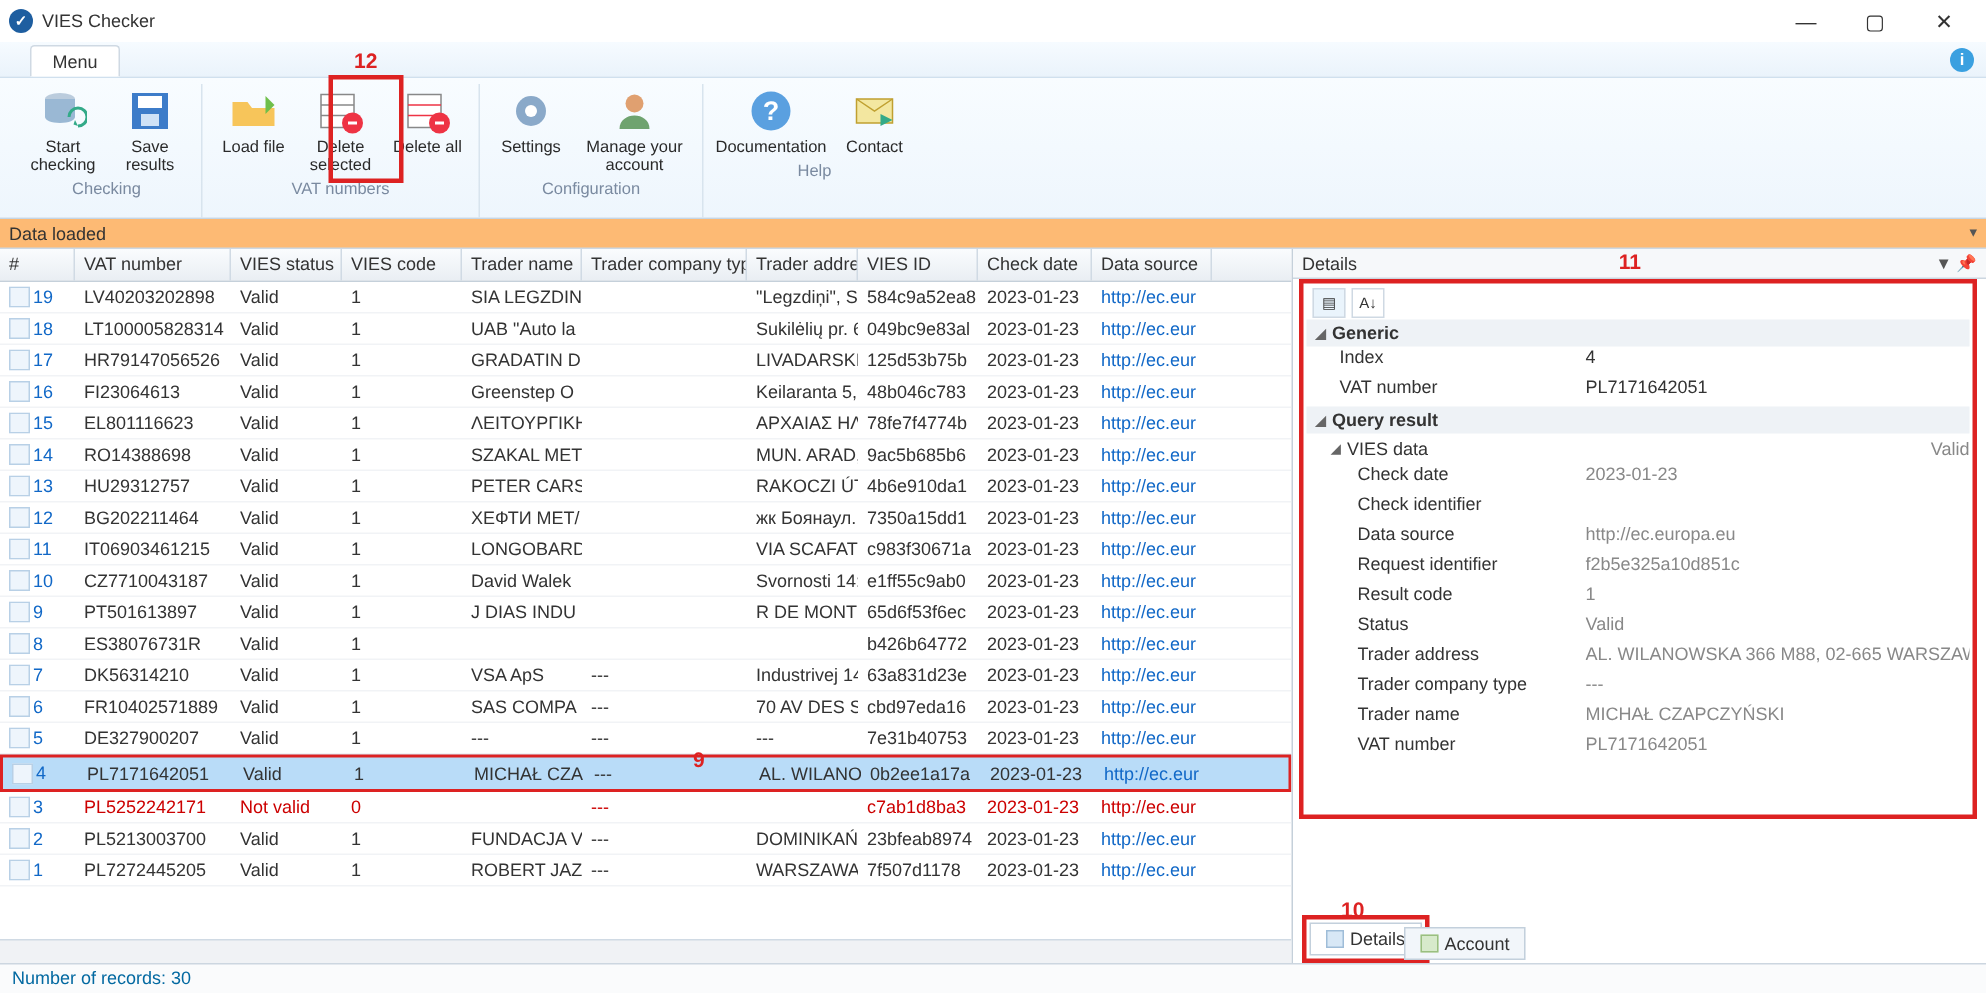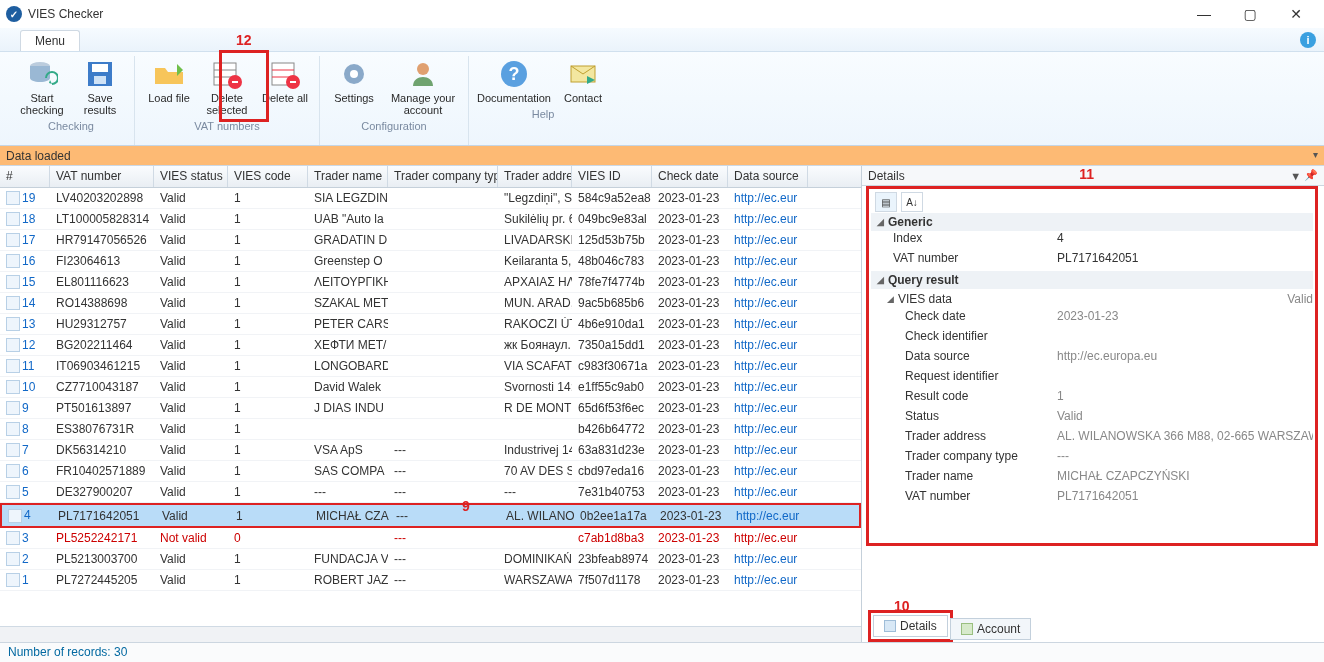--- a/index.html
+++ b/index.html
@@ -471,20 +471,21 @@
         </div>
       <div class="pg-row">
           <span class="k" style="padding-left:34px">Check identifier</span>
         </div>
       <div class="pg-row">
           <span class="k" style="padding-left:34px">Data source</span>
           <span class="v">http://ec.europa.eu</span>
         </div>
       <div class="pg-row">
           <span class="k" style="padding-left:34px">Request identifier</span>
+          <span class="v">f2b5e325a10d851c</span>
         </div>
       <div class="pg-row">
           <span class="k" style="padding-left:34px">Result code</span>
           <span class="v">1</span>
         </div>
       <div class="pg-row">
           <span class="k" style="padding-left:34px">Status</span>
           <span class="v">Valid</span>
         </div>
       <div class="pg-row">
@@ -505,21 +506,21 @@
         </div>
     </div>
     <span class="annot" style="right:230px;top:0px;">11</span>
 
     <div class="tabs-bottom boxed">
       <div class="btab active">
           <span class="ti"></span>
           <span>Details</span>
         </div>
     </div>
-    <div class="tabs-bottom" style="left:86px;text-align:right;">
+    <div class="tabs-bottom" style="left:72px;text-align:right;">
       <div class="btab">
           <span class="ti g"></span>
           <span>Account</span>
         </div>
     </div>
     <span class="annot" style="left:32px;bottom:28px;">10</span>
   </div>
 </div>
 
 <span class="annot" style="left:462px;top:498px;">9</span>

